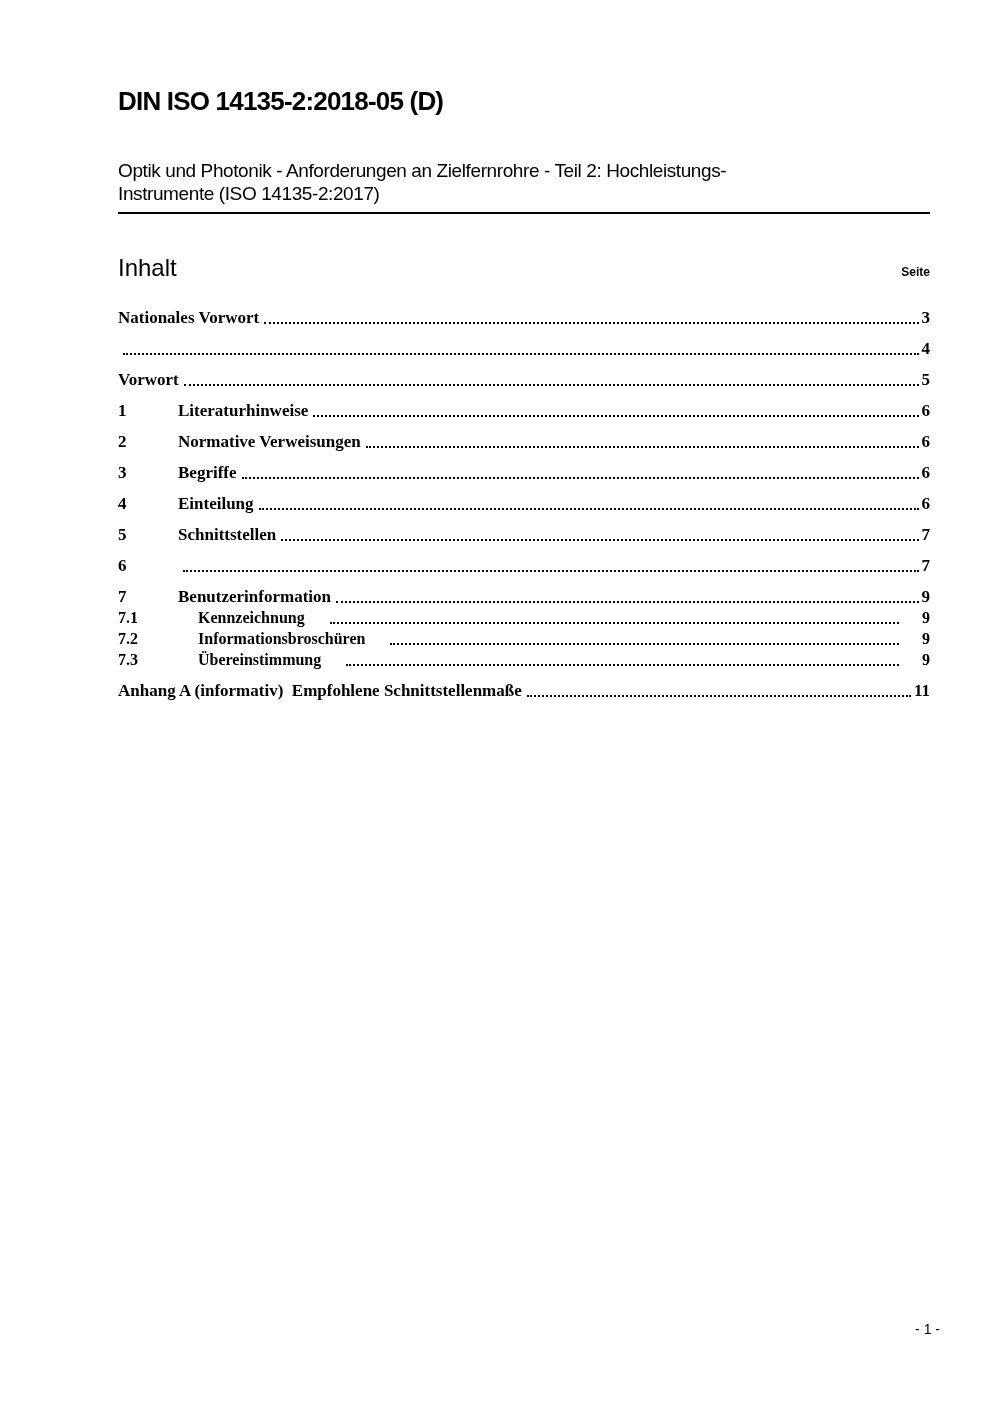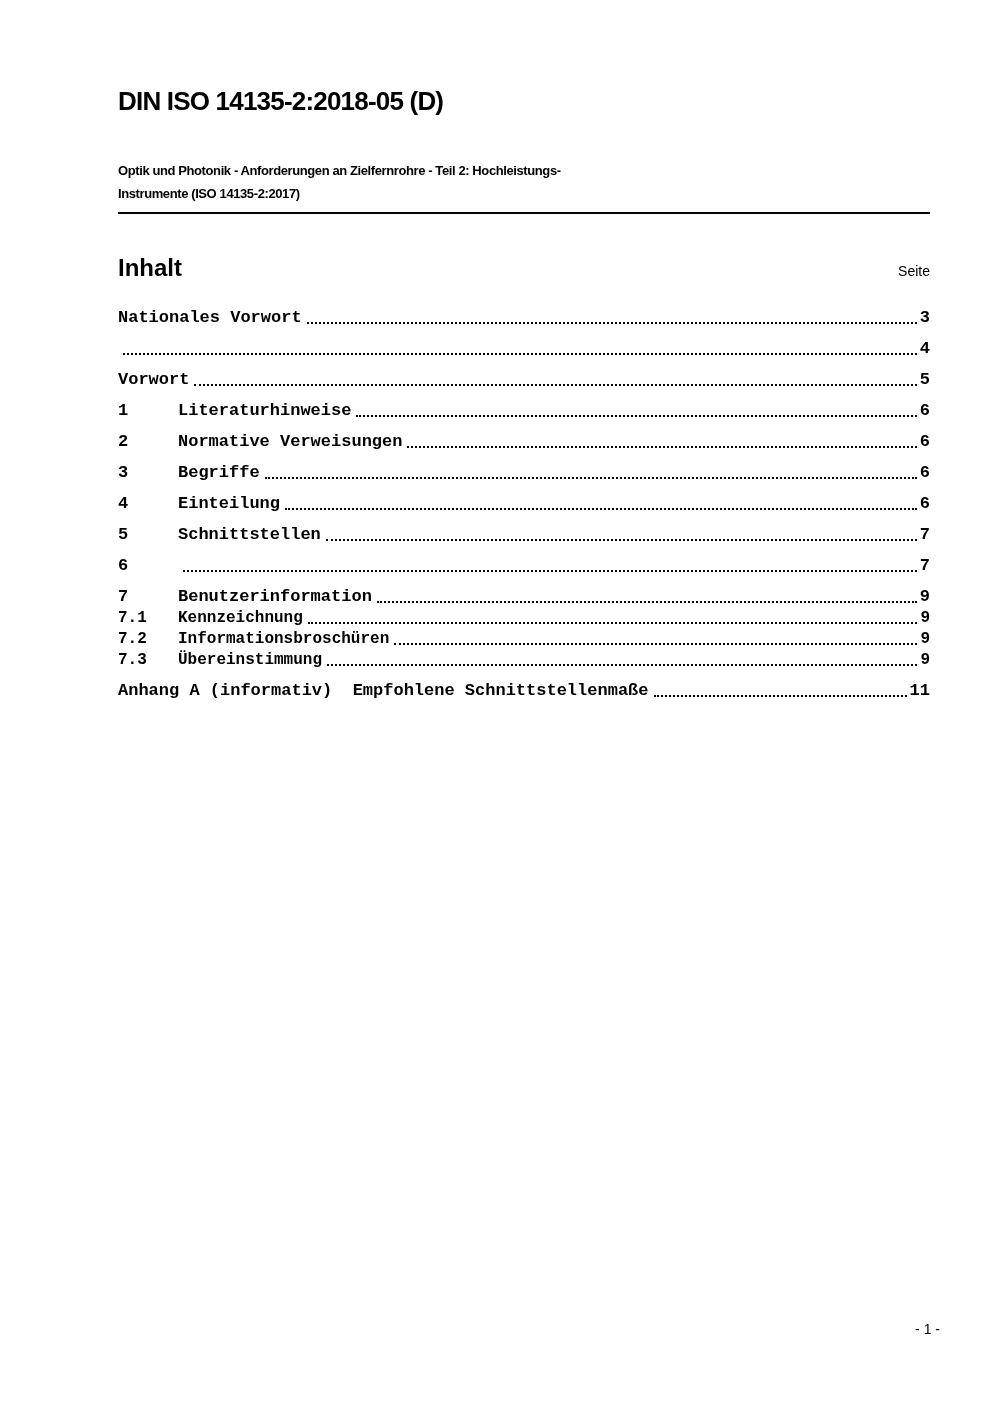--- a/index.html
+++ b/index.html
@@ -24,61 +24,61 @@
   }
   .doc-title {
     font-size: 26px;
     line-height: 26px;
     font-weight: bold;
     letter-spacing: -0.8px;
     margin: 0 0 45px 0;
     font-family: Liberation Sans, sans-serif;
   }
   .doc-subtitle {
-    font-size: 13px;
+    font-size: 19px;
     line-height: 23px;
-    font-weight: bold;
+    font-weight: normal;
     letter-spacing: -0.4px;
     margin: 0 0 7px 0;
     font-family: "Liberation Sans", sans-serif;
   }
   .doc-subtitle div { white-space: nowrap; }
   .title-rule {
     border: 0;
     border-top: 2px solid #000;
     margin: 0 0 40px 0;
     width: 100%;
   }
   .toc-header {
     display: flex;
     justify-content: space-between;
     align-items: baseline;
     margin: 0 0 26px 0;
   }
   .toc-heading {
     font-size: 24px;
     line-height: 28px;
+    font-weight: normal;
+  }
+  .toc-page-col {
+    font-size: 12px;
     font-weight: bold;
   }
-  .toc-page-col {
-    font-size: 14px;
-    font-weight: normal;
-  }
   .toc {
-    font-family: Liberation Mono, monospace;
+    font-family: Liberation Serif, serif;
     font-weight: bold;
     font-size: 17px;
   }
   .toc-row {
     display: flex;
     align-items: flex-end;
     line-height: 20px;
     margin-top: 11px;
   }
-  .toc-row.sub { margin-top: 1px; font-size: 16px; }
+  .toc-row.sub { margin-top: 1px; font-size: 16px; gap: 20px; }
   .toc-row:first-child { margin-top: 0; }
   .toc-num {
     flex: 0 0 60px;
     white-space: nowrap;
   }
   .toc-label { white-space: nowrap; }
   .leader {
     flex: 1 1 auto;
     border-bottom: 2px dotted #000;
     margin: 0 3px 4px 5px;

